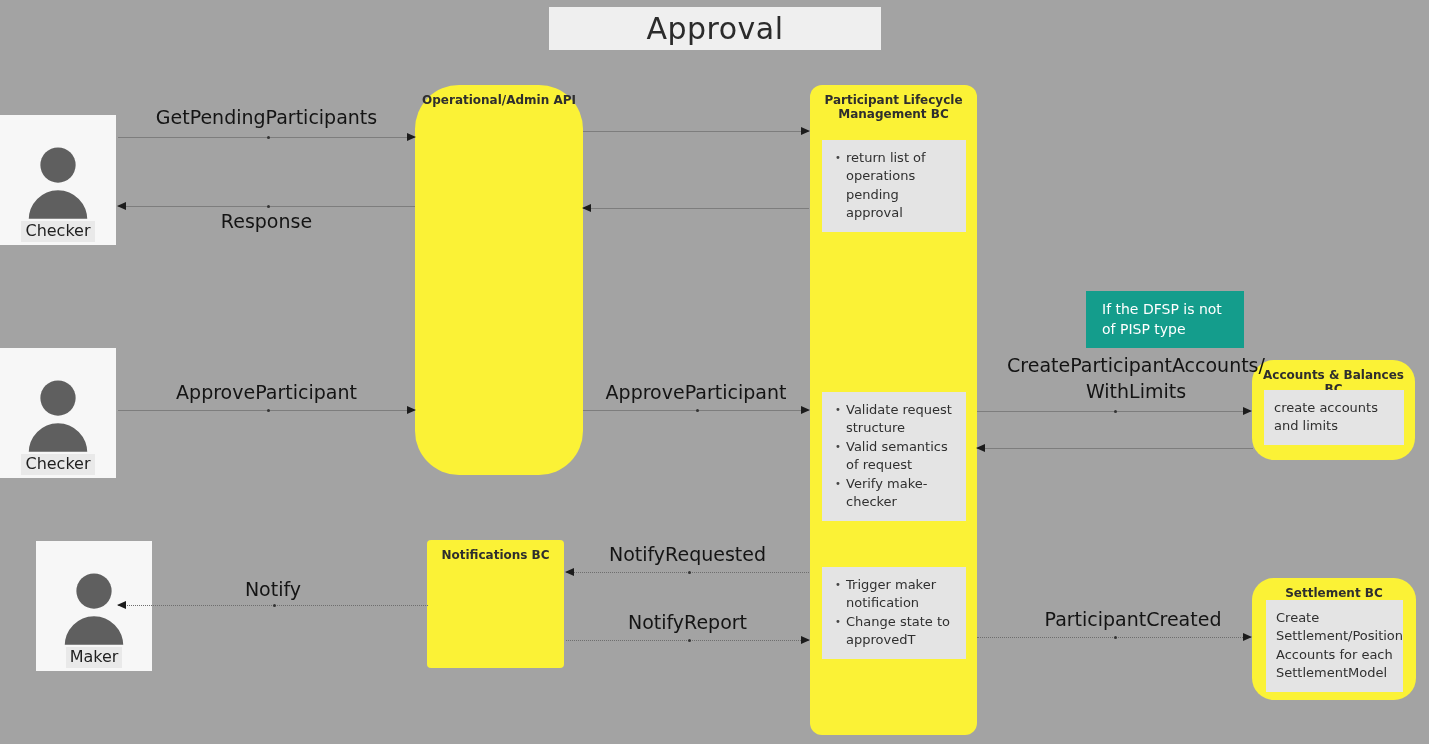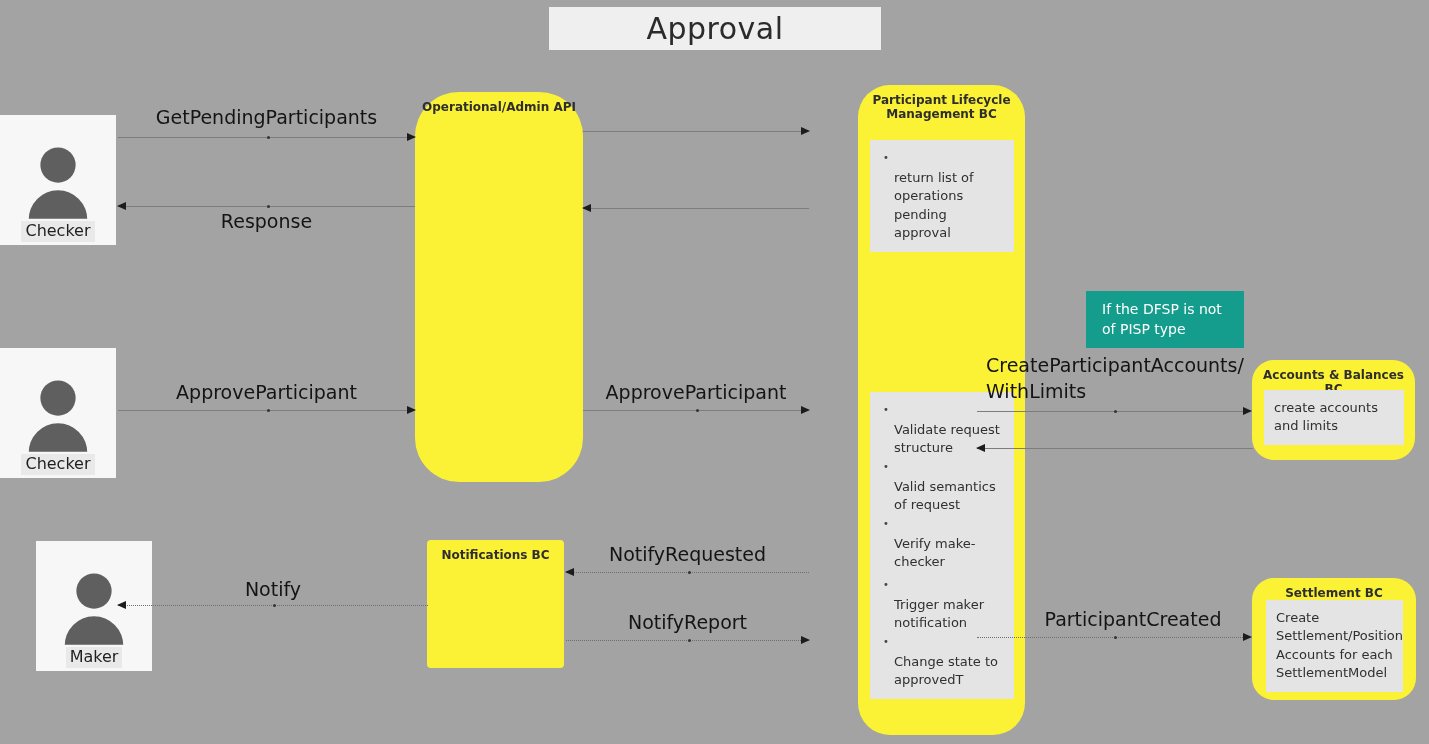--- a/index.html
+++ b/index.html
@@ -28,40 +28,40 @@
     font-weight:bold;font-size:12px;text-align:center;padding:8px 4px 0 4px;
     color:#2e2e2e;line-height:1.2;
   }
   
   .note{
     position:absolute;background:#E4E4E4;font-size:13px;color:#303030;
     box-sizing:border-box;padding:9px 8px;line-height:1.42;
   }
   .note .bl{display:flex;}
   .note .bdot{flex:0 0 16px;text-align:center;font-size:10px;line-height:18px;color:#444;}
-  .note .btext{flex:1;margin-top:20px;}
+  .note .btext{flex:1;}
   .note .plain{padding:0 2px;}
   
   .green-note{
     position:absolute;background:#149D8C;color:#ffffff;font-size:14px;
     box-sizing:border-box;padding:8px 16px;line-height:1.45;
   }
   
   .arrow{position:absolute;height:0;}
   .arrow .line{position:absolute;left:0;right:0;top:0;border-top:1.4px solid #7d7d7d;}
   .arrow.dotted .line{border-top:1.6px dotted #6e6e6e;}
   .arrow .head{position:absolute;width:0;height:0;top:-4px;
     border-top:4px solid transparent;border-bottom:4px solid transparent;}
   .arrow.right .head{right:-1px;border-left:9px solid #1c1c1c;}
   .arrow.left .head{left:-1px;border-right:9px solid #1c1c1c;}
   .arrow .mid-dot{position:absolute;left:50%;top:-1px;width:3px;height:3px;background:#333;border-radius:50%;}
   
   .msg-label{position:absolute;font-size:19px;color:#141414;line-height:1.35;}
   .center{text-align:center;}
-  .msg-label .ln{display:block;white-space:nowrap;}
+  .msg-label .ln{display:block;white-space:nowrap;text-align:center;}
 </style>
 </head>
 <body>
 
 <div class="stage">
 
   <div class="title-band">Approval</div>
 
   <div class="actor" style="left:0;top:115px;">
     <svg viewBox="0 0 100 104">
@@ -80,25 +80,25 @@
   </div>
 
   <div class="actor" style="left:4px;top:541px;margin-left:32px;">
     <svg viewBox="0 0 100 104">
       <circle cx="50" cy="33" r="21" fill="#5F5F5F"></circle>
       <path d="M13 99 a37 38 0 0 1 74 0 z" fill="#5F5F5F" stroke="#F7F7F7" stroke-width="4"></path>
     </svg>
     <div class="actor-label">Maker</div>
   </div>
 
-  <div class="bc" style="left:415px;top:92px;width:168px;height:390px;border-radius:44px;">
+  <div class="bc" style="left:415px;top:85px;width:168px;height:390px;border-radius:44px;">
     <div class="bc-title">Operational/Admin API</div>
   </div>
 
-  <div class="bc" style="left:858px;top:85px;width:167px;height:650px;border-radius:32px;">
+  <div class="bc" style="left:810px;top:85px;width:167px;height:650px;border-radius:12px;">
     <div class="bc-title">Participant Lifecycle Management BC</div>
 
     <div class="note" style="left:12px;top:55px;width:144px;">
       <div class="bl">
           <span class="bdot">•</span>
         <span class="btext">return list of operations pending approval</span>
         </div>
     </div>
 
     <div class="note" style="left:12px;top:307px;width:144px;">

